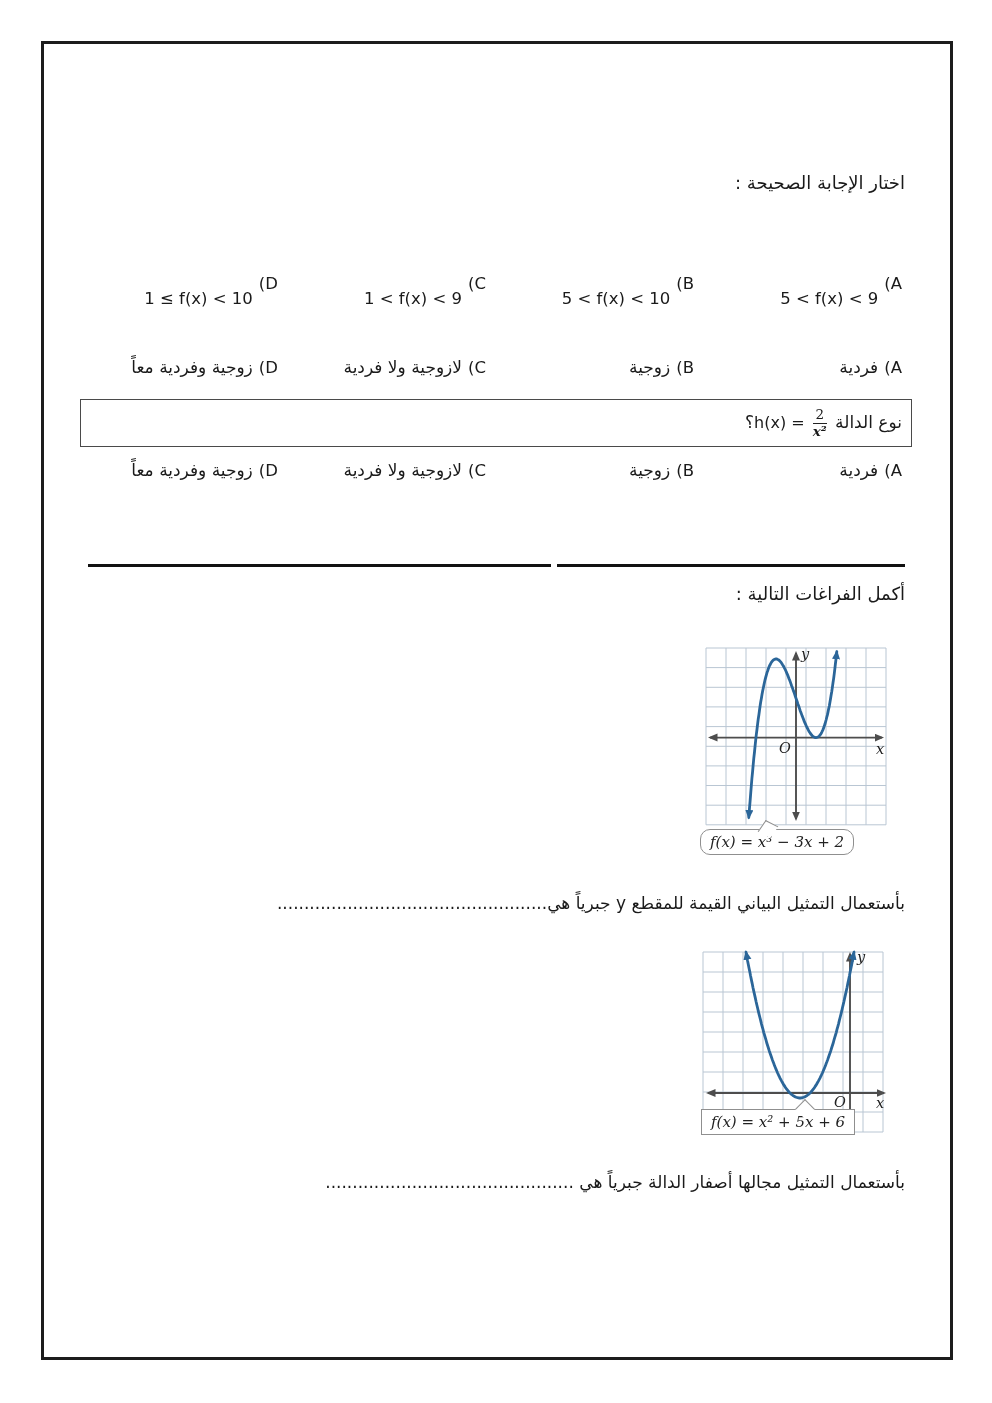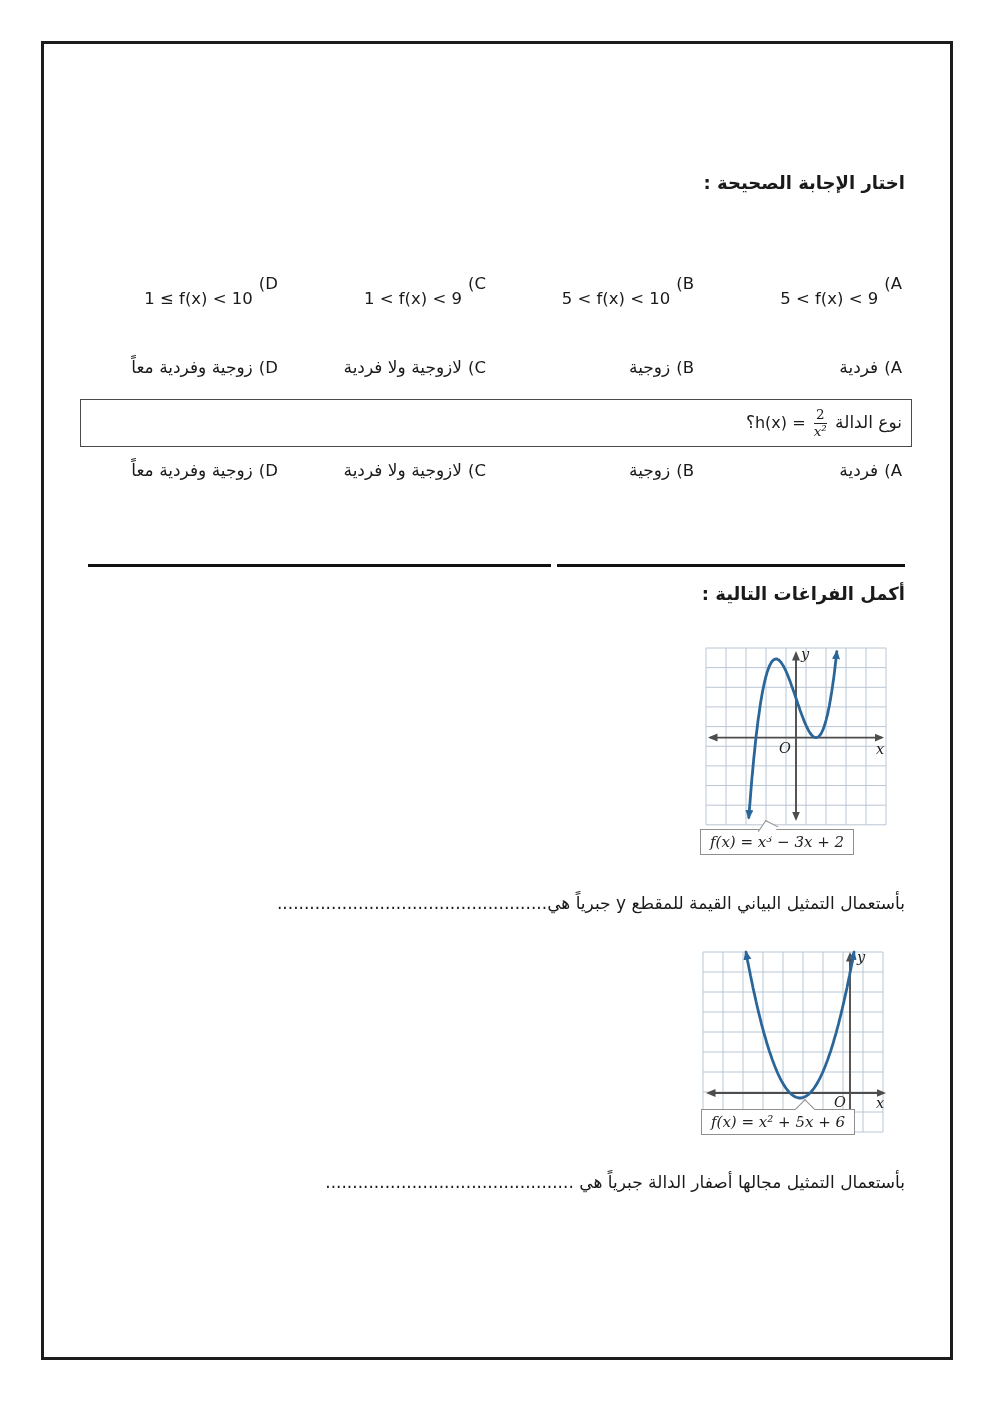--- a/index.html
+++ b/index.html
@@ -3,51 +3,51 @@
 <meta charset="utf-8">
 <style>
   html,body{margin:0;padding:0;}
   body{width:992px;height:1403px;position:relative;background:#ffffff;
        font-family:"DejaVu Sans",sans-serif;color:#1a1a1a;overflow:hidden;}
   .frame{position:absolute;left:41px;top:41px;width:912px;height:1319px;
          border:3px solid #1c1c1c;box-sizing:border-box;background:#fff;}
   .band{position:absolute;left:44px;top:75px;width:817px;height:33px;
         display:flex;align-items:center;justify-content:center;
         font-size:21px;}
-  .instr{position:absolute;right:45px;font-size:18px;direction:rtl;white-space:nowrap;font-weight:bold;}
+  .instr{position:absolute;right:45px;font-size:18px;direction:rtl;white-space:nowrap;}
   .qbox{position:absolute;left:36px;width:832px;box-sizing:border-box;
         border:1.6px solid #4a4a4a;background:#fff;direction:rtl;
         display:flex;align-items:center;padding:0 9px;}
   .qtext{margin:0;font-size:17px;direction:rtl;}
   .m{font-size:16px;direction:ltr;unicode-bidi:isolate;}
   .frac{display:inline-flex;flex-direction:column;align-items:center;
         vertical-align:middle;line-height:1;margin:0 3px;
         font-family:"DejaVu Serif",serif;}
   .frac .num{font-size:13.5px;}
   .frac .bar{border-top:1.3px solid #222;width:100%;margin:1.5px 0;}
-  .frac .den{font-size:13.5px;font-style:italic;}
+  .frac .den{font-size:13.5px;font-style:italic;font-weight:bold;}
   .opts{position:absolute;left:36px;width:832px;display:grid;
         grid-template-columns:repeat(4,1fr);direction:rtl;}
   .opt{display:flex;align-items:center;gap:6px;padding:0 10px;
        font-size:17px;justify-content:flex-start;white-space:nowrap;}
   .opt-label{direction:ltr;unicode-bidi:isolate;font-size:16.5px;}
   .opt-content.math{direction:ltr;unicode-bidi:isolate;font-size:16.5px;margin-top:31px;}
   .divider{position:absolute;left:44px;top:520px;width:817px;display:flex;gap:6px;}
   .divider span{height:2.6px;background:#111;display:block;}
   .divider .seg1{width:463px;}
   .divider .seg2{width:348px;}
   .graph{position:absolute;width:212px;}
   .graph svg{display:block;}
   .eq-label{position:absolute;border:1.5px solid #8f8f8f;background:#fff;
             font:italic 15px "DejaVu Serif",serif;color:#222;
             padding:3px 9px;white-space:nowrap;}
   .tri{position:absolute;width:13px;height:13px;background:#fff;
        border-top:1.4px solid #8f8f8f;border-right:1.4px solid #8f8f8f;
        top:-8px;}
-  #eq1{left:2px;top:184px;}
+  #eq1{left:2px;top:184px;border-radius:10px;}
   #eq1 .tri{left:60px;transform:rotate(-55deg) skewX(8deg);}
   #eq2{left:2px;top:161px;z-index:2;}
   #eq2 .tri{left:96px;transform:rotate(-45deg);}
   .blank{position:absolute;right:45px;font-size:17px;direction:rtl;white-space:nowrap;text-align:center;}
   .dots{letter-spacing:0.5px;}
   .axlbl{font:italic 14.5px "DejaVu Serif",serif;fill:#222;}
 </style>
 </head>
 <body>
 

